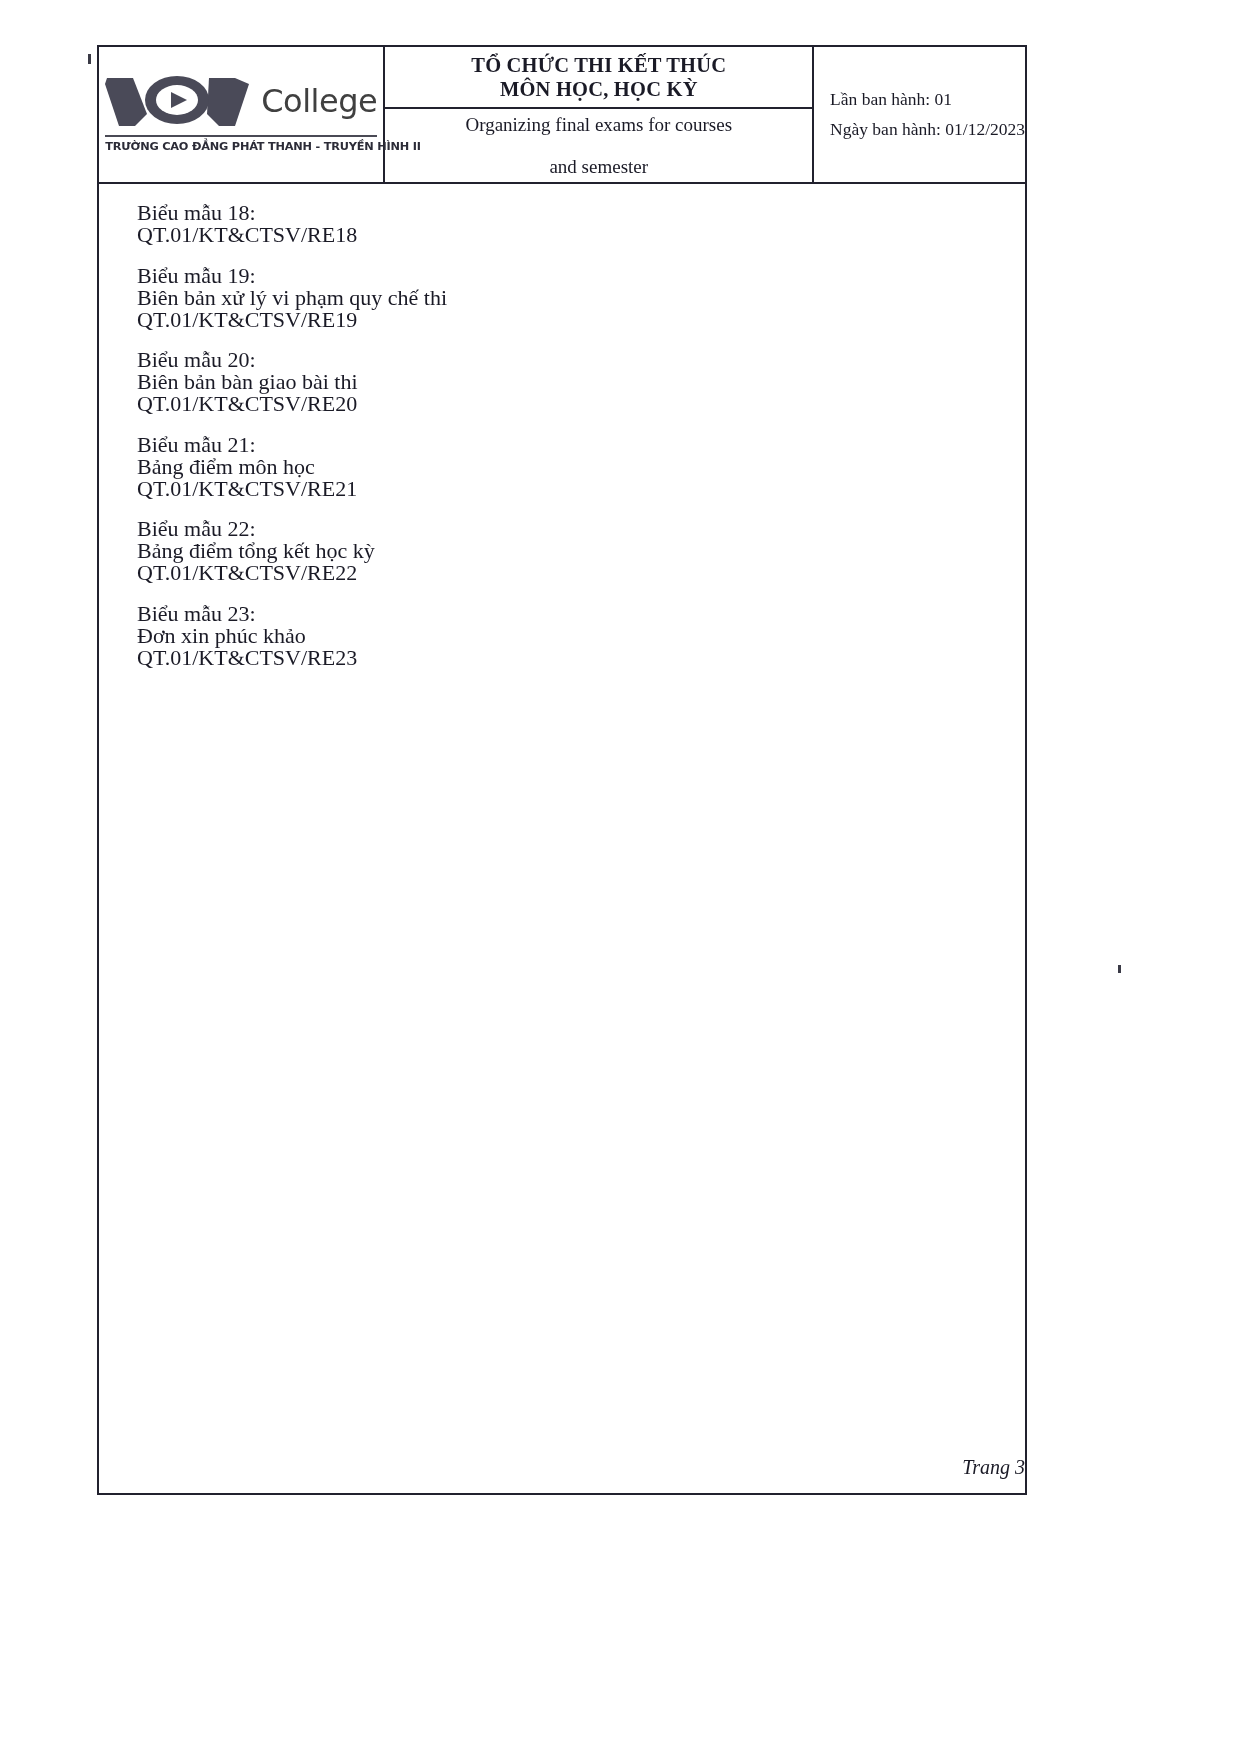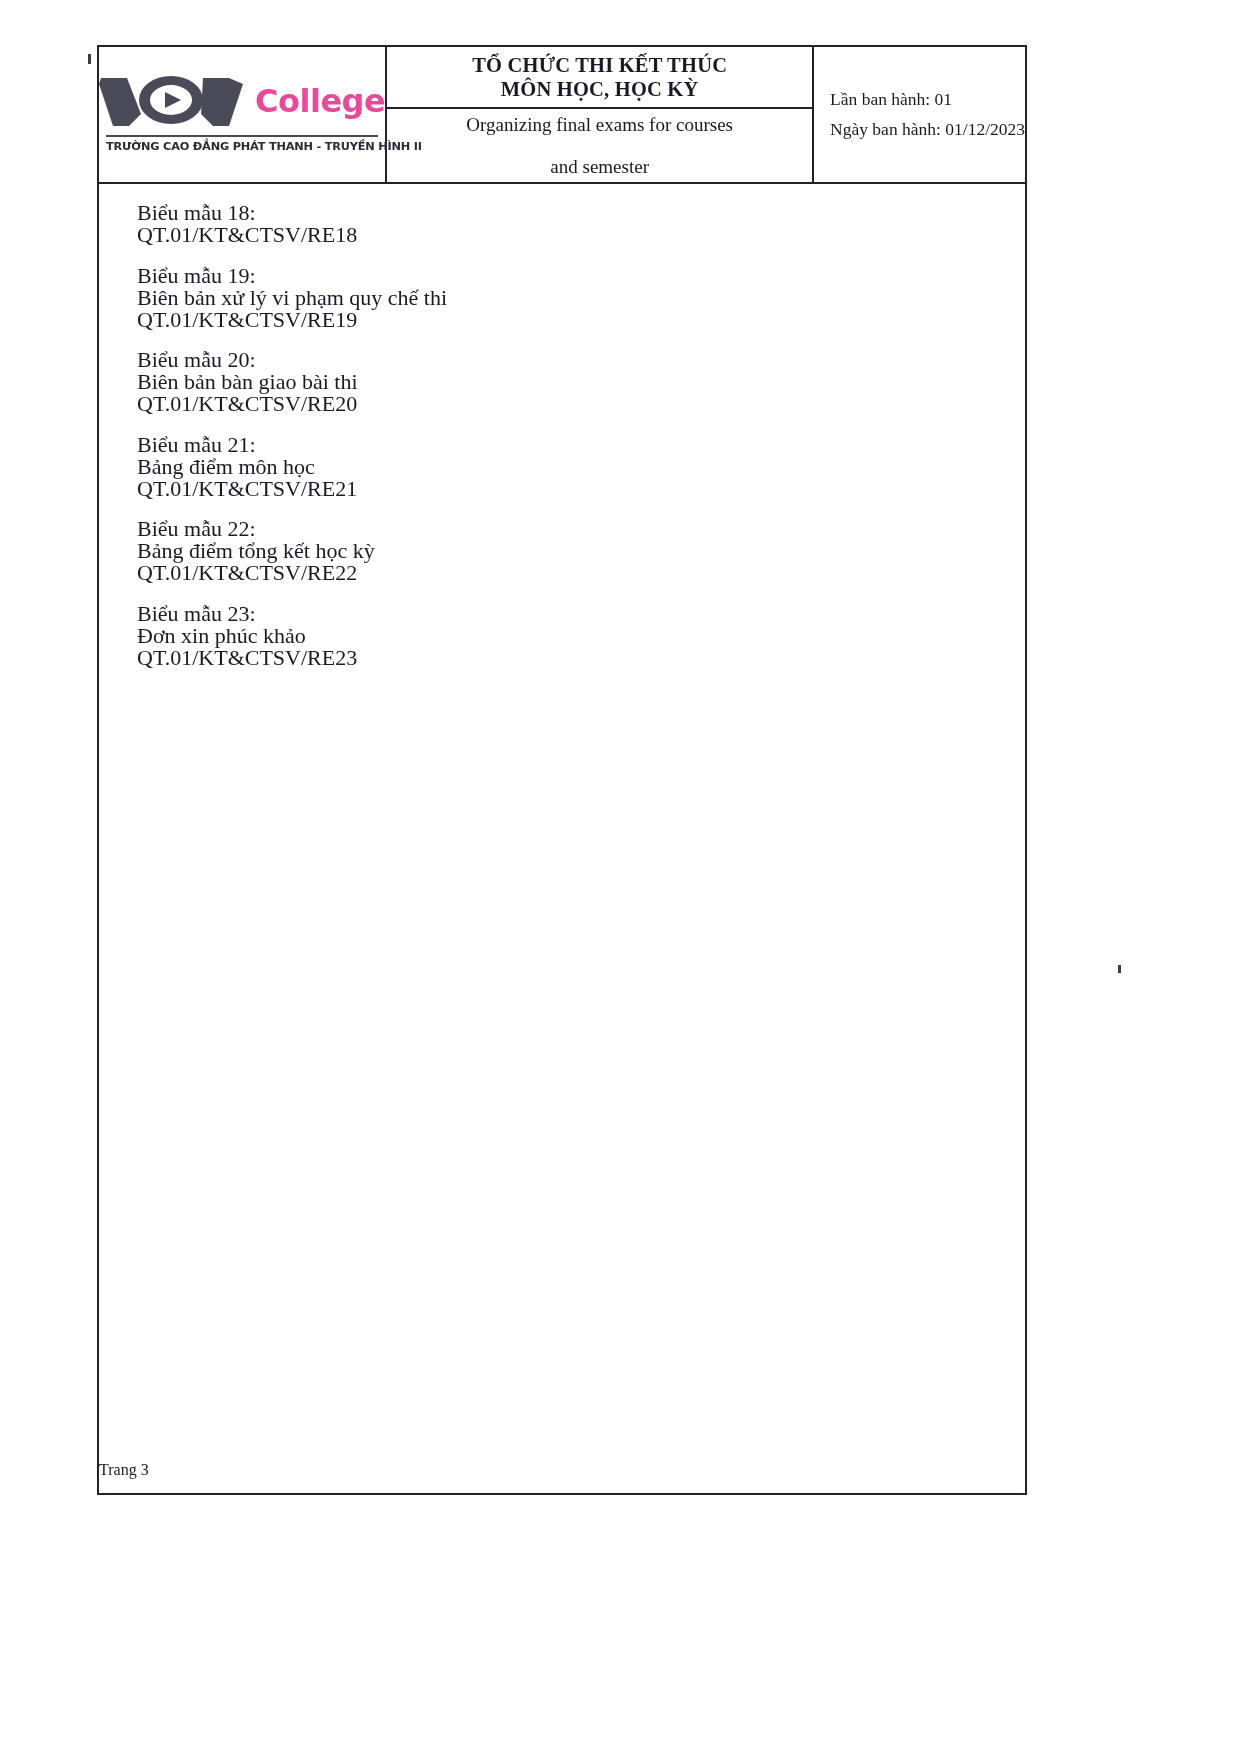--- a/index.html
+++ b/index.html
@@ -118,23 +118,23 @@
     gap: 8px;
   }
   .logo-vov {
     position: relative;
     width: 148px;
     height: 56px;
   }
   .logo-vov svg { display: block; }
   .logo-college {
     font-family: "DejaVu Sans", sans-serif;
-    font-weight: bold;
+    font-weight: normal;
     font-size: 32px;
-    color: #ec4899;
+    color: #404040;
     letter-spacing: -0.5px;
     line-height: 1;
     margin-bottom: 2px;
   }
   .logo-sub {
     margin-top: 5px;
     font-family: "DejaVu Sans", sans-serif;
     font-weight: bold;
     font-size: 11.3px;
     color: #2c2c38;
@@ -180,22 +180,23 @@
     text-align: left;
     white-space: nowrap;
   }
 
   
   .footer {
     position: absolute;
     left: 0;
     bottom: 14px;
     width: 100%;
-    text-align: left;
-    font-size: 16px;
+    text-align: right;
+    font-size: 20px;
+    font-style: italic;
   }
 
   
   .edge-mark {
     position: absolute;
     background: #3a3a46;
   }
 </style>
 </head>
 <body>

